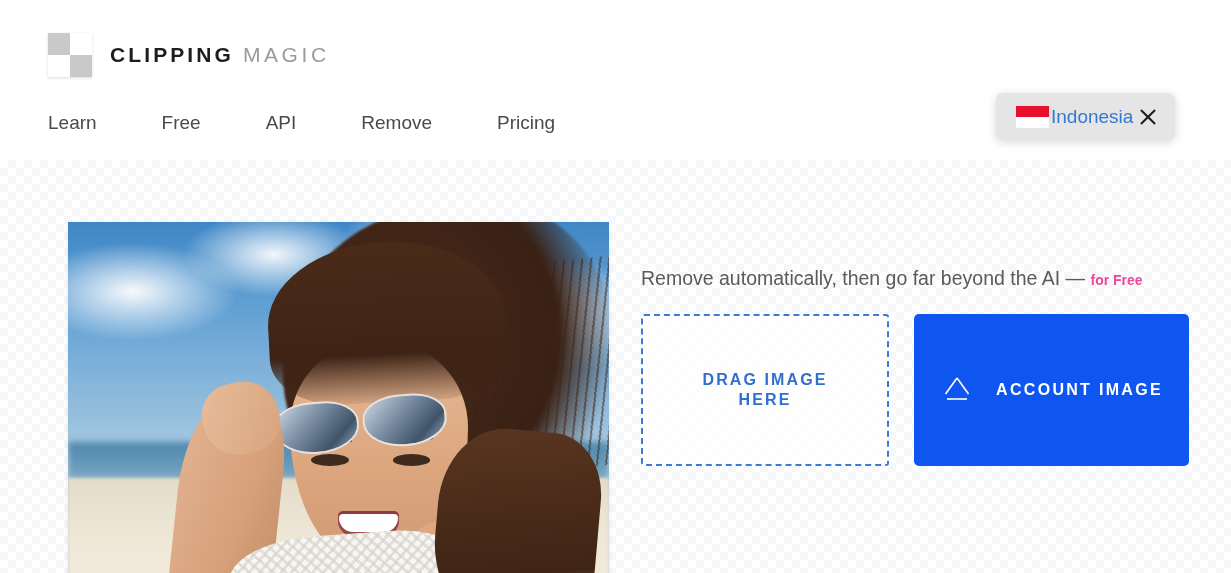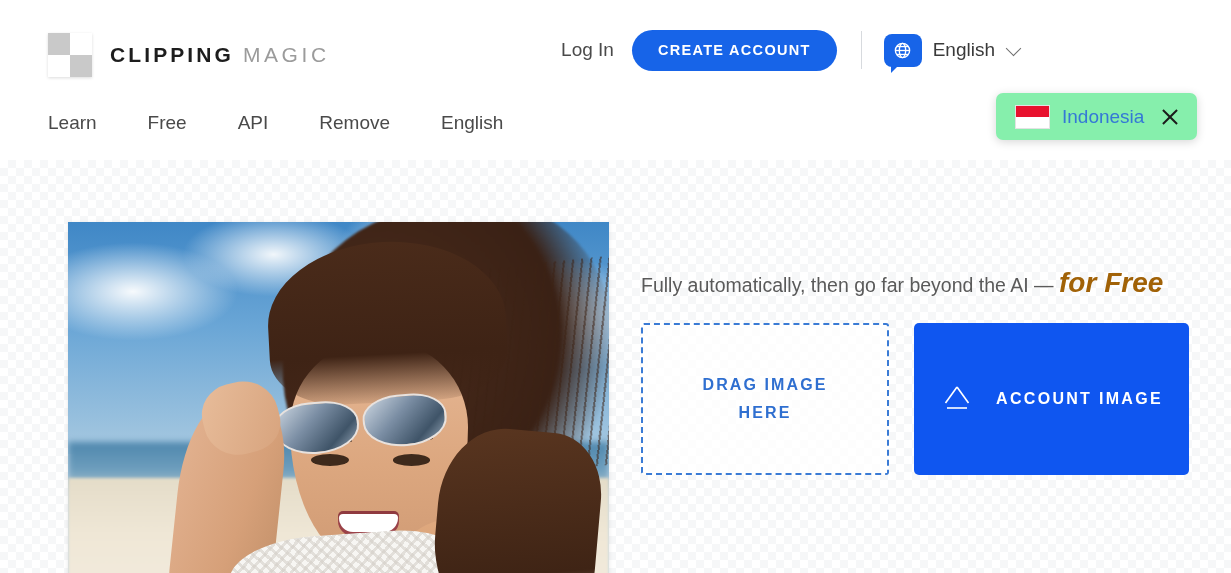--- a/index.html
+++ b/index.html
@@ -165,22 +165,22 @@
 
   
   .lang-popover {
     position: absolute;
     z-index: 30;
     left: 996px;
     top: 93px;
     height: 47px;
     display: flex;
     align-items: center;
-    gap: 12px;
-    background: #86efac;
+    gap: 1px;
+    background: #e5e5e5;
     border-radius: 7px;
     padding: 0 17px 0 19px;
     box-shadow: 0 2px 10px rgba(0,0,0,0.16);
   }
   .flag-id {
     width: 35px;
     height: 24px;
     border: 1px solid #e3e3e3;
     background: linear-gradient(to bottom, #e8112d 0 50%, #ffffff 50% 100%);
     flex: none;
@@ -207,21 +207,21 @@
   }
   .popover-close::before { transform: rotate(45deg); }
   .popover-close::after  { transform: rotate(-45deg); }
 
   
   .main-nav {
     position: absolute;
     left: 48px;
     top: 112px;
     display: flex;
-    gap: 3px;
+    gap: 17px;
   }
   .nav-link {
     font-size: 19px;
     color: #4a4a4a;
     text-decoration: none;
     margin-right: 48px;
     white-space: nowrap;
   }
   .nav-link:last-child { margin-right: 0; }
 
@@ -401,24 +401,23 @@
     letter-spacing: -0.4px;
   }
 
   .hero-sub {
     margin-top: 33px;
     font-size: 19.5px;
     color: #5a5a5a;
     white-space: nowrap;
   }
   .hero-sub .for-free {
-    color: #a16207;
+    color: #ec4899;
     font-weight: 700;
-    font-style: italic;
-    font-size: 28px;
+    font-size: 14px;
   }
 
   .hero-cta-row {
     margin-top: 24px;
     display: flex;
     gap: 25px;
   }
 
   .dropzone {
     width: 248px;
@@ -430,21 +429,21 @@
     align-items: center;
     justify-content: center;
     text-align: center;
     cursor: pointer;
   }
   .dropzone-label {
     color: #2f6fd0;
     font-weight: 700;
     font-size: 16px;
     letter-spacing: 2.1px;
-    line-height: 28px;
+    line-height: 20px;
     max-width: 170px;
   }
 
   .upload-btn {
     width: 275px;
     height: 152px;
     background: #0f56f0;
     border: none;
     border-radius: 5px;
     color: #ffffff;
@@ -476,49 +475,28 @@
         <i></i>
           <i></i>
           <i></i>
           <i></i>
       </span>
       <span class="brand-text">
         <span class="word-clipping">CLIPPING</span><span style="letter-spacing:3.1px;">&nbsp;</span><span class="word-magic">MAGIC</span>
       </span>
     </a>
 
-    <div class="header-actions">
-      <a class="login-link" href="#">Log In</a>
-
-      <button class="create-account-btn">CREATE ACCOUNT</button>
-
-      <span class="header-divider"></span>
-
-      <div class="lang-selector">
-        <span class="globe-bubble">
-          <svg width="19" height="19" viewBox="0 0 24 24" fill="none" stroke="#ffffff" stroke-width="1.7">
-            <circle cx="12" cy="12" r="9"></circle>
-            <ellipse cx="12" cy="12" rx="4" ry="9"></ellipse>
-            <line x1="3" y1="12" x2="21" y2="12"></line>
-            <line x1="4.6" y1="7" x2="19.4" y2="7"></line>
-            <line x1="4.6" y1="17" x2="19.4" y2="17"></line>
-          </svg>
-        </span>
-        <span class="lang-label">English</span>
-        <span class="chev-down"></span>
-      </div>
-    </div>
   </div>
 
   <nav class="main-nav">
     <a class="nav-link" href="#">Learn</a>
     <a class="nav-link" href="#">Free</a>
     <a class="nav-link" href="#">API</a>
     <a class="nav-link" href="#">Remove</a>
-    <a class="nav-link" href="#">English</a>
+    <a class="nav-link" href="#">Pricing</a>
   </nav>
 </header>
 
 <div class="lang-popover">
   <span class="flag-id"></span>
   <span class="lang-popover-label">Indonesia</span>
   <span class="popover-close"></span>
 </div>
 
 <main class="hero">
@@ -545,21 +523,21 @@
       <div class="ph-hand"></div>
       <div class="ph-shoulder"></div>
       <div class="ph-top"></div>
       <div class="ph-hair-low"></div>
     </div>
   </div>
 
   <div class="hero-copy">
 
     <p class="hero-sub">
-      <span>Fully automatically, then go far beyond the AI — </span><span class="for-free">for Free</span>
+      <span>Remove automatically, then go far beyond the AI — </span><span class="for-free">for Free</span>
     </p>
 
     <div class="hero-cta-row">
       <div class="dropzone">
         <span class="dropzone-label">DRAG IMAGE HERE</span>
       </div>
 
       <button class="upload-btn">
         <span>
           <svg width="34" height="34" viewBox="0 0 34 34" fill="none" stroke="#ffffff" stroke-width="1.6">

